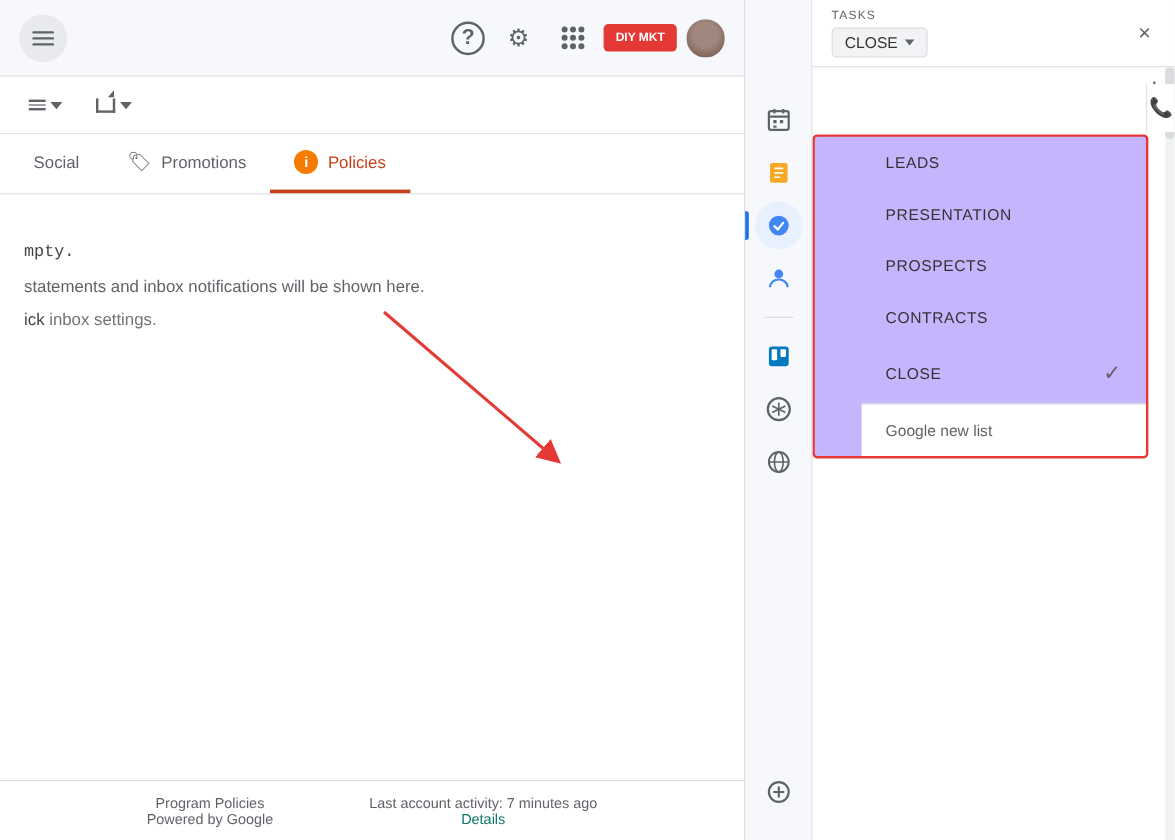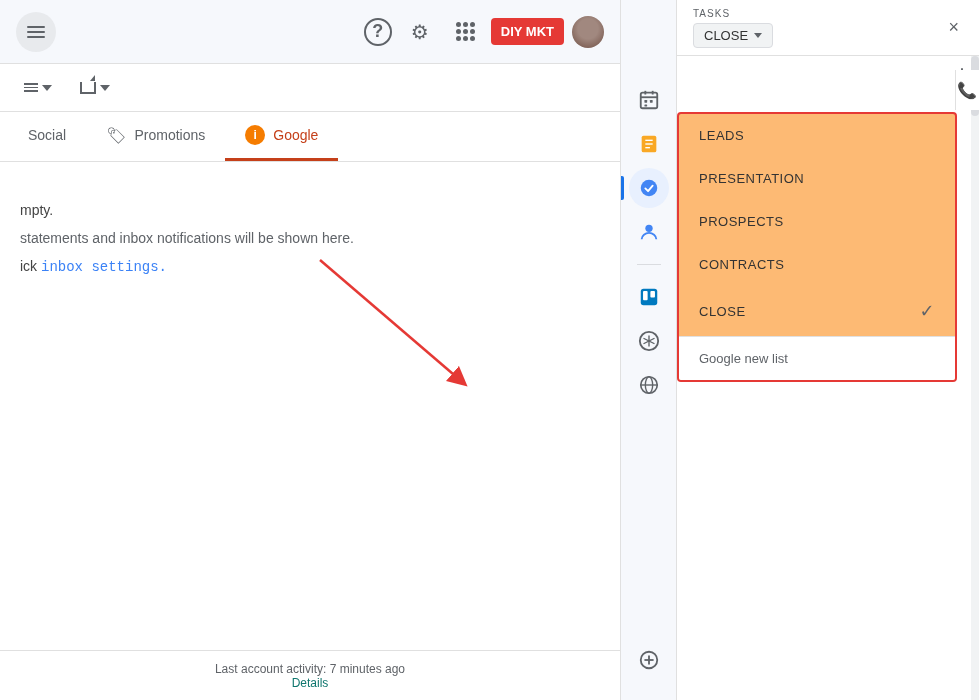--- a/index.html
+++ b/index.html
@@ -66,21 +66,21 @@
       display: flex; align-items: center; justify-content: center;
       cursor: pointer;
       color: #5f6368;
       font-size: 20px;
     }
 
     .diymkt-logo {
       background: #e53935;
       color: white;
       font-weight: bold;
-      font-size: 13px;
+      font-size: 10px;
       padding: 6px 10px;
       border-radius: 4px;
       cursor: pointer;
     }
 
     .avatar {
       width: 32px; height: 32px;
       border-radius: 50%;
       background: #8d6e63;
       overflow: hidden;
@@ -160,36 +160,36 @@
     
     .content-area {
       padding: 40px 20px;
       font-size: 14px;
       color: #333;
     }
 
     .content-area .empty-text {
       color: #444;
       margin-bottom: 12px;
+      font-family: Liberation Mono, monospace;
     }
 
     .content-area .sub-text {
       color: #5f6368;
       margin-bottom: 12px;
     }
 
     .content-area .link-text {
       color: #444;
     }
 
     .inbox-link {
-      color: #3b82f6;
+      color: #737373;
       cursor: pointer;
       text-decoration: none;
-      font-family: Liberation Mono, monospace;
     }
 
     
     .footer {
       position: absolute;
       bottom: 0; left: 0;
       width: 620px;
       height: 50px;
       display: flex;
       align-items: center;
@@ -337,25 +337,26 @@
       cursor: pointer;
       font-size: 18px;
       color: #5f6368;
     }
 
     
     .dropdown-menu {
       position: absolute;
       top: 56px; left: 0;
       width: 280px;
-      background: #fdba74;
+      background: #c4b5fd;
       border: 2px solid #e53935;
       border-radius: 4px;
       z-index: 100;
       overflow: hidden;
+      padding-left: 39px;
     }
 
     .dropdown-item {
       padding: 14px 20px;
       font-size: 13px;
       font-weight: 500;
       color: #333;
       cursor: pointer;
       display: flex;
       align-items: center;
@@ -488,34 +489,38 @@
   <div class="tabs-row">
     <div class="tab">
       <span>Social</span>
     </div>
     <div class="tab">
       <span class="tab-icon-promo">🏷</span>
       <span>Promotions</span>
     </div>
     <div class="tab active">
       <div class="tab-icon-updates">i</div>
-      <span>Google</span>
+      <span>Policies</span>
     </div>
   </div>
 
   <div class="content-area">
     <p class="empty-text">mpty.</p>
     <p class="sub-text">statements and inbox notifications will be shown here.</p>
     <p class="link-text">
       <span>ick </span>
       <a class="inbox-link">inbox settings.</a>
     </p>
   </div>
 
   <div class="footer">
+    <div class="footer-left">
+      <span>Program Policies</span>
+      <span>Powered by Google</span>
+    </div>
     <div class="footer-right">
       <span>Last account activity: 7 minutes ago</span>
       <span style="cursor:pointer;color:#0f766e;">Details</span>
     </div>
   </div>
 </div>
 
 <svg class="red-arrow-svg" width="200" height="180" viewBox="0 0 200 180">
   <defs>
     <marker id="arrowhead" markerWidth="8" markerHeight="8" refX="4" refY="4" orient="auto">

